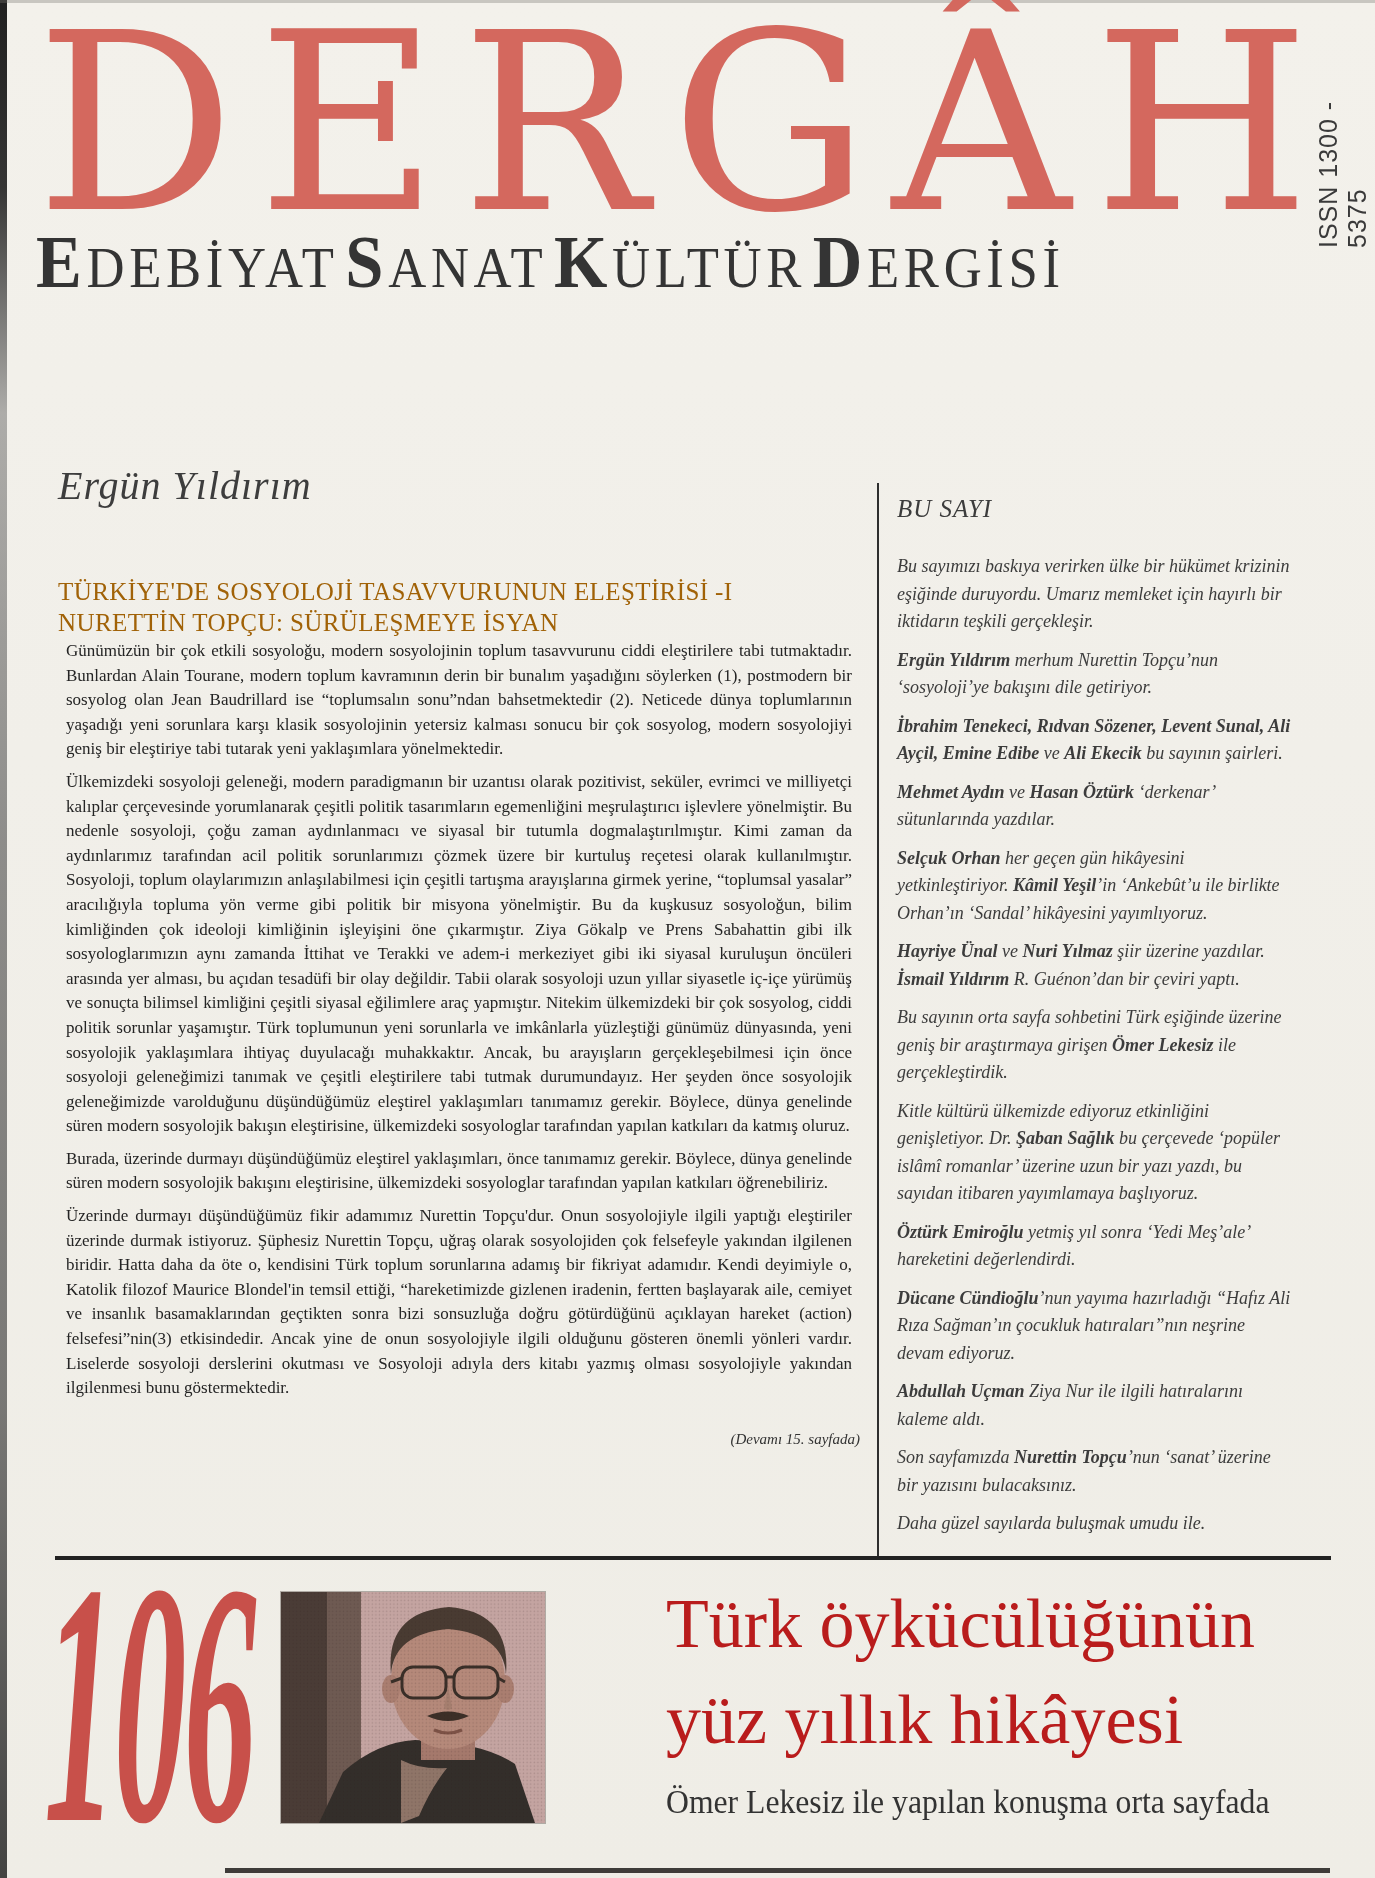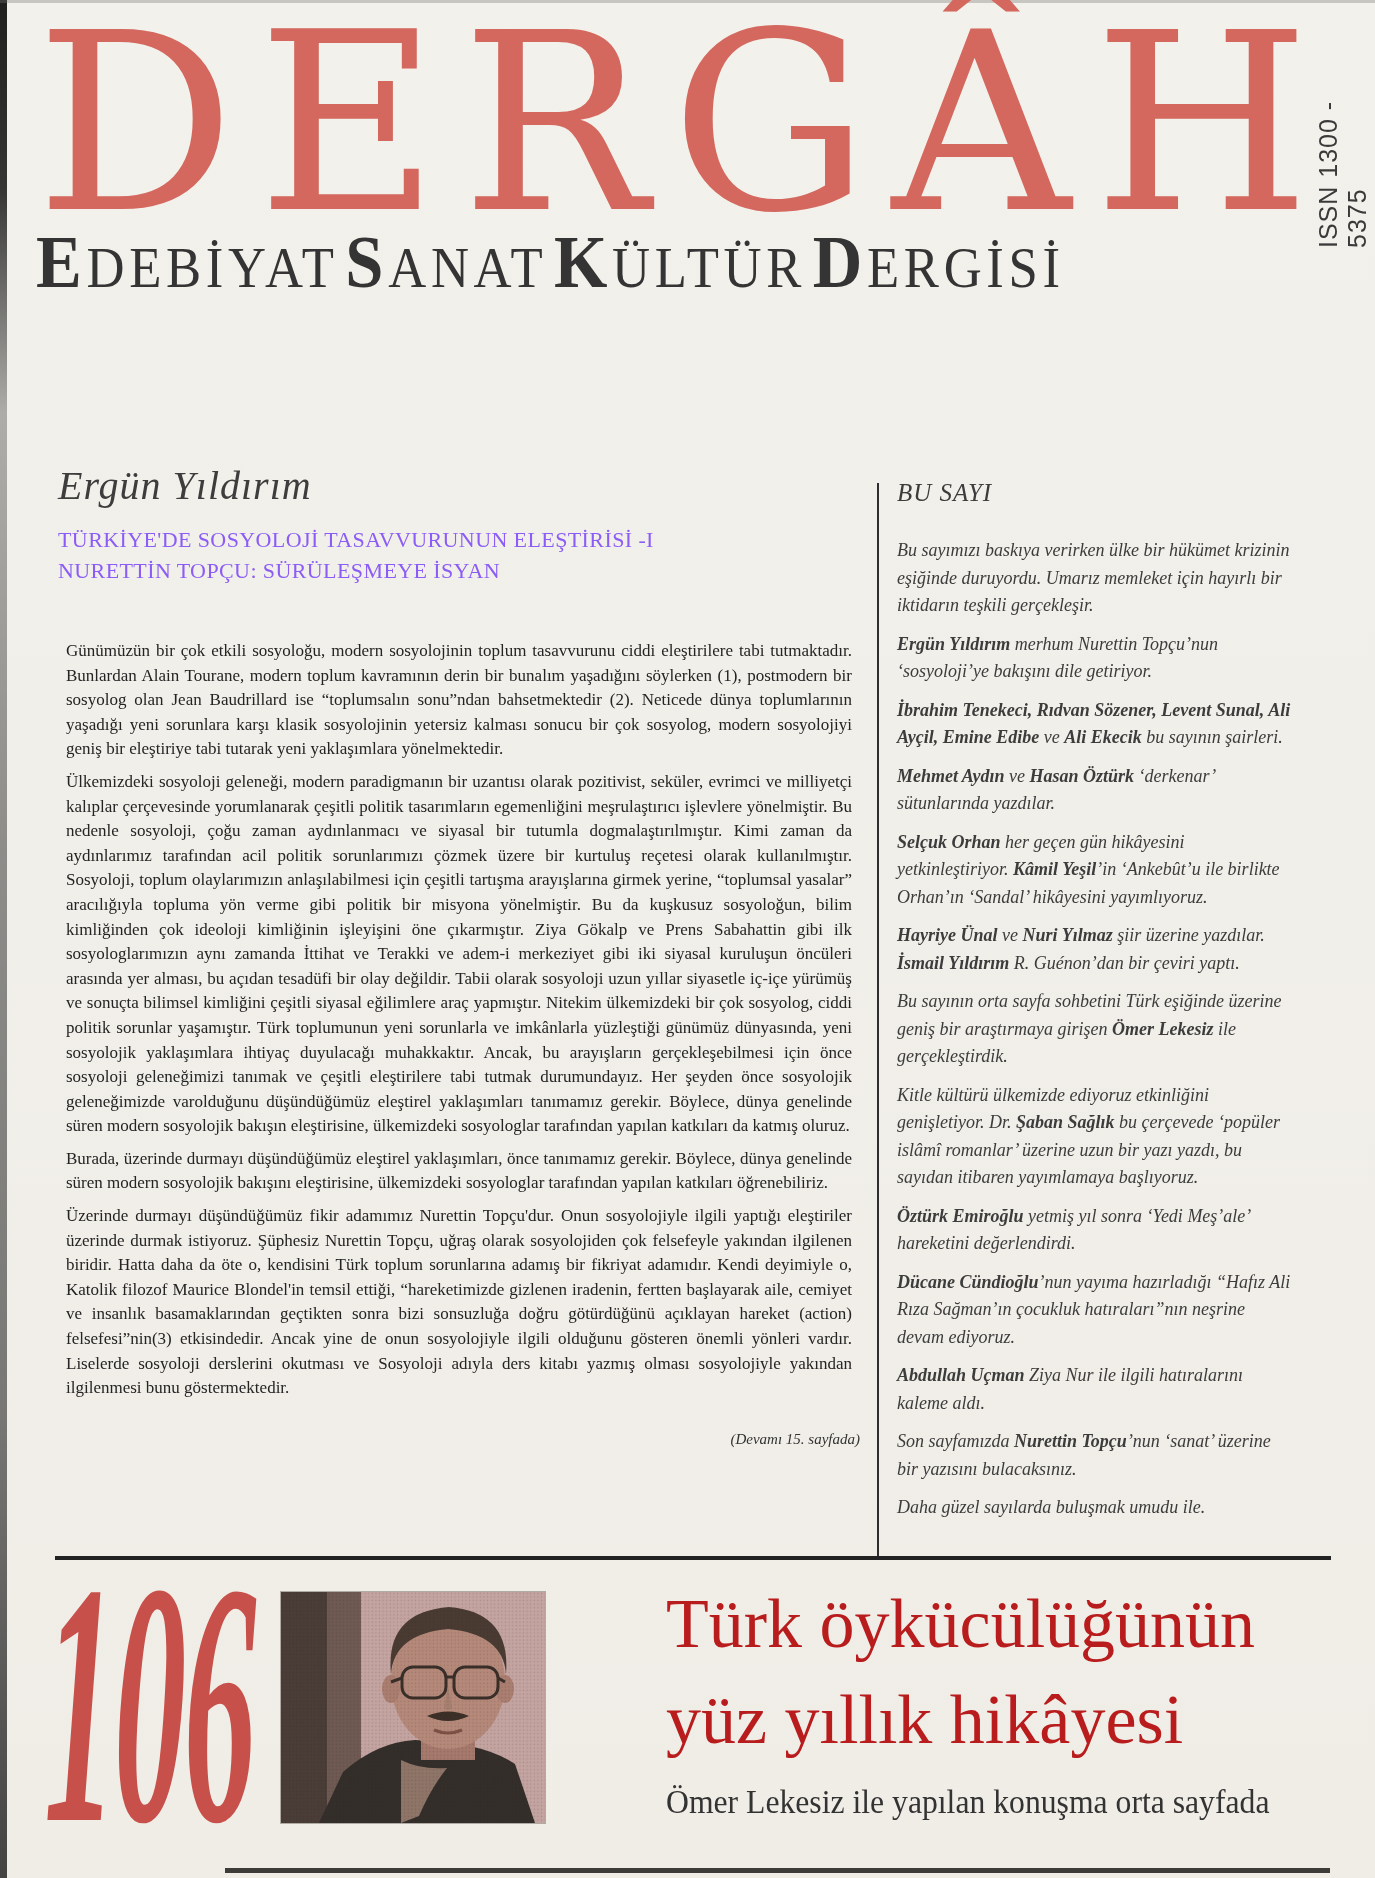--- a/index.html
+++ b/index.html
@@ -23,30 +23,30 @@
     writing-mode:vertical-rl;transform:rotate(180deg);
     font-family:"Liberation Sans", sans-serif;font-size:25px;letter-spacing:1px;color:#3a3a3a;}
   .subtitle{position:absolute;left:36px;top:226px;white-space:nowrap;color:#343434;
     transform:scaleX(.94);transform-origin:left center;}
   .sub-word{display:inline-flex;align-items:baseline;margin-right:7px;letter-spacing:5px;}
   .sub-initial{font-size:73px;font-weight:700;line-height:1;}
   .sub-rest{font-size:56px;font-weight:400;line-height:1;}
 
   
   .author{position:absolute;left:58px;top:462px;font-style:italic;font-size:40px;color:#3d3d3d;letter-spacing:1px;}
-  .article-title{position:absolute;left:58px;top:524px;width:680px;font-size:22px;line-height:31px;color:#8b5cf6;letter-spacing:.4px;}
+  .article-title{position:absolute;left:58px;top:576px;width:680px;font-size:25px;line-height:31px;color:#a16207;letter-spacing:.4px;}
   .article-title span{display:block;}
   .article-body{position:absolute;left:58px;top:631px;width:802px;font-size:17px;line-height:24.6px;text-align:justify;color:#242424;}
   .article-body p{margin:8px;}
   .continuation{margin-top:26px;text-align:right;font-style:italic;font-size:15px;color:#333;}
 
   
   .divider{position:absolute;left:877px;top:483px;width:2px;height:1073px;background:#2e2e2e;}
   .right-col{position:absolute;left:897px;top:479px;width:398px;font-style:italic;color:#3c3c3c;}
-  .bu-sayi-heading{font-size:25px;letter-spacing:1px;margin:0 0 30px 0;font-weight:400;}
+  .bu-sayi-heading{font-size:25px;letter-spacing:1px;margin:16px 0 30px 0;font-weight:400;}
   .bs-item{font-size:18px;line-height:27.5px;margin-bottom:11px;}
   .bs-bold{font-weight:700;}
 
   
   .rule{position:absolute;left:55px;top:1556px;width:1276px;height:4px;background:#222;}
   .issue-number{position:absolute;left:44px;top:1570px;
     font-style:italic;font-weight:700;font-size:345px;line-height:.78;color:#c8504a;
     transform:scaleX(.42);transform-origin:top left;letter-spacing:-6px;}
   .photo{position:absolute;left:281px;top:1592px;width:264px;height:231px;box-shadow:0 0 0 1px rgba(80,70,65,.4);}
   .photo svg{display:block;width:100%;height:100%;}

